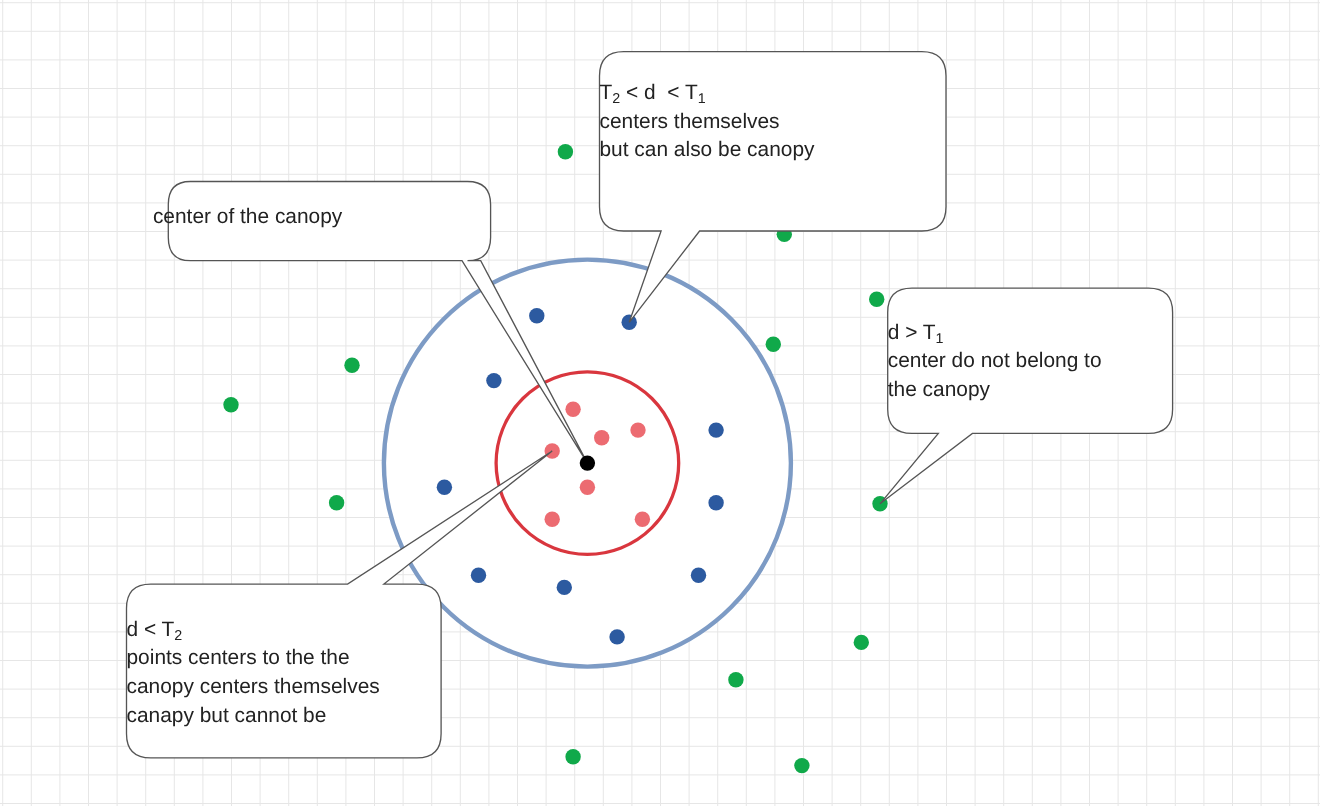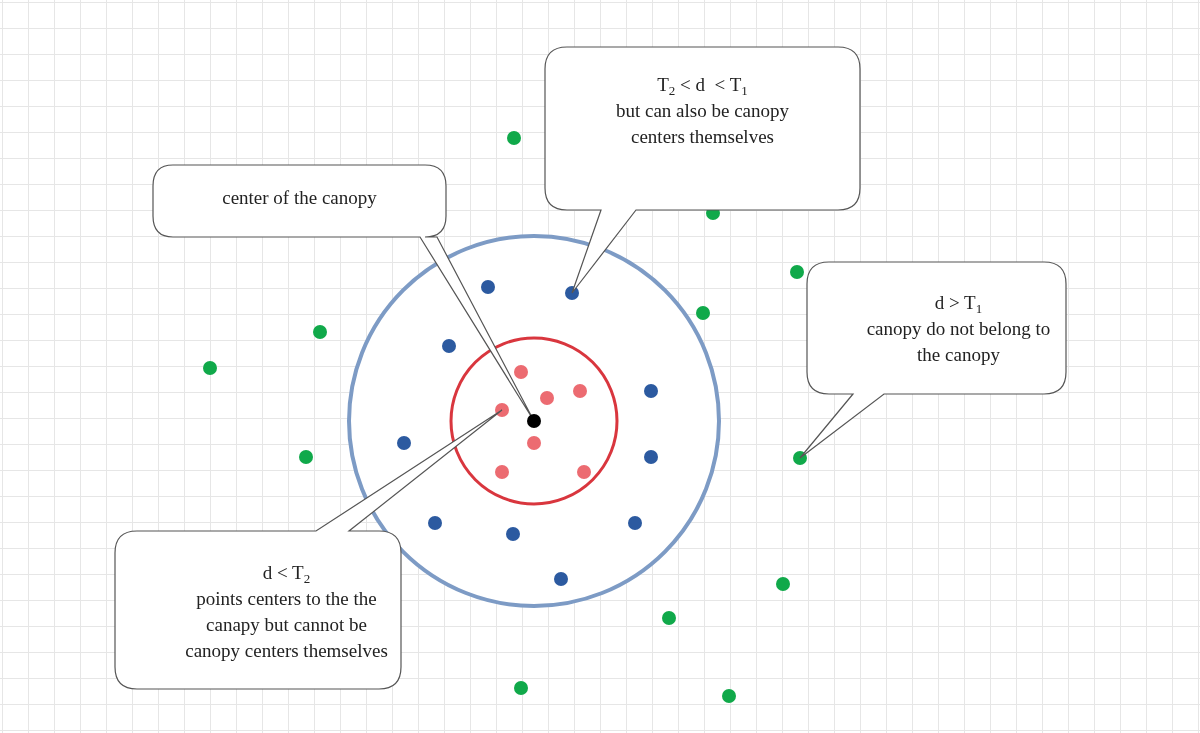--- a/index.html
+++ b/index.html
@@ -8,23 +8,23 @@
     background-color:#ffffff;
     background-image:
       linear-gradient(to right, #e6e6e6 1px, transparent 1px),
       linear-gradient(to bottom, #e6e6e6 1px, transparent 1px);
     background-size:26px 26px;
     background-position:2px 2px;
     font-family:"Liberation Sans", sans-serif;
   }
   #diagram { position:absolute; left:0; top:0; }
   .callout-text {
-    position:absolute; text-align:center; color:#222;
+    position:absolute; color:#222;
     font-size:19px; line-height:26px;
-    font-family:Liberation Serif, serif;
+    font-family:Liberation Sans, sans-serif;
   }
   .callout-text sub { font-size:13px; vertical-align:-4px; line-height:0; }
 </style>
 </head>
 <body>
 
 <svg id="diagram" width="1200" height="733">
 
   <circle cx="534" cy="421" r="185" fill="#ffffff" stroke="#7d9bc5" stroke-width="4"></circle>
 
@@ -70,34 +70,34 @@
 
   <path d="M567,47 H838 Q860,47 860,69 V188 Q860,210 838,210 H636 L572,293 L601,210 H567 Q545,210 545,188 V69 Q545,47 567,47 Z" fill="#ffffff" stroke="#555" stroke-width="1.2"></path>
 
   <path d="M829,262 H1044 Q1066,262 1066,284 V372 Q1066,394 1044,394 H884 L800,458 L853,394 H829 Q807,394 807,372 V284 Q807,262 829,262 Z" fill="#ffffff" stroke="#555" stroke-width="1.2"></path>
 
   <path d="M137,531 H316 L502,410 L349,531 H379 Q401,531 401,553 V667 Q401,689 379,689 H137 Q115,689 115,667 V553 Q115,531 137,531 Z" fill="#ffffff" stroke="#555" stroke-width="1.2"></path>
 
   <circle cx="534" cy="421" r="7" fill="#000"></circle>
 </svg>
 
-<div class="callout-text" style="left:153px; top:185px; width:293px;">
+<div class="callout-text" style="left:139px; top:185px; width:293px;">
   <div>center of the canopy</div>
 </div>
 
 <div class="callout-text" style="left:545px; top:72px; width:315px;">
   <div><span>T</span><sub>2</sub><span style="white-space:pre"> &lt; d  &lt; T</span><sub>1</sub></div>
+  <div>centers themselves</div>
   <div>but can also be canopy</div>
-  <div>centers themselves</div>
 </div>
 
 <div class="callout-text" style="left:807px; top:290px; width:303px;">
   <div><span>d &gt; T</span><sub>1</sub></div>
-  <div>canopy do not belong to</div>
+  <div>center do not belong to</div>
   <div>the canopy</div>
 </div>
 
 <div class="callout-text" style="left:115px; top:560px; width:343px;">
   <div><span>d &lt; T</span><sub>2</sub></div>
   <div>points centers to the the</div>
+  <div>canopy centers themselves</div>
   <div>canapy but cannot be</div>
-  <div>canopy centers themselves</div>
 </div>
 
 </body></html>

